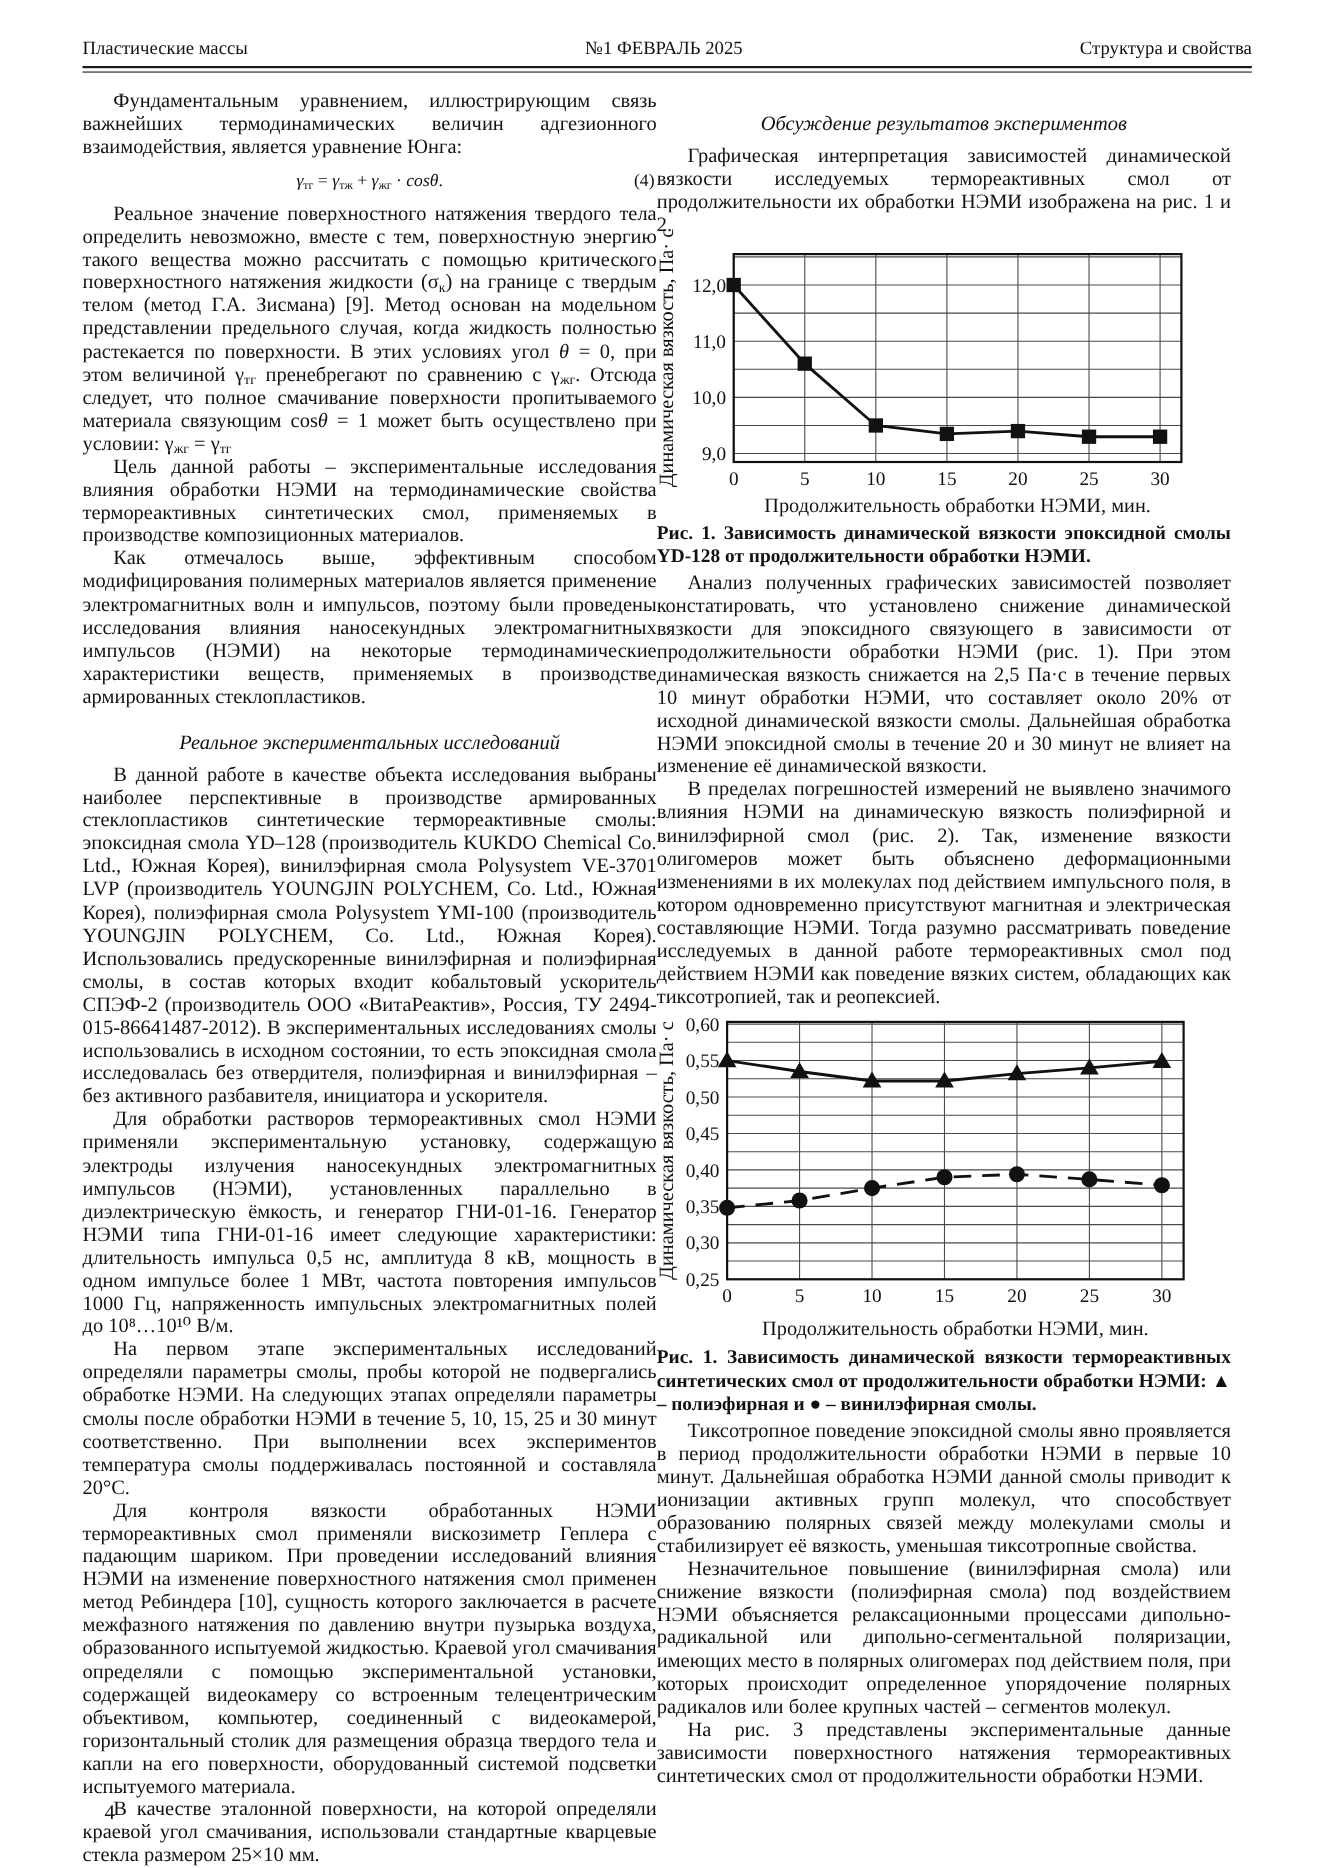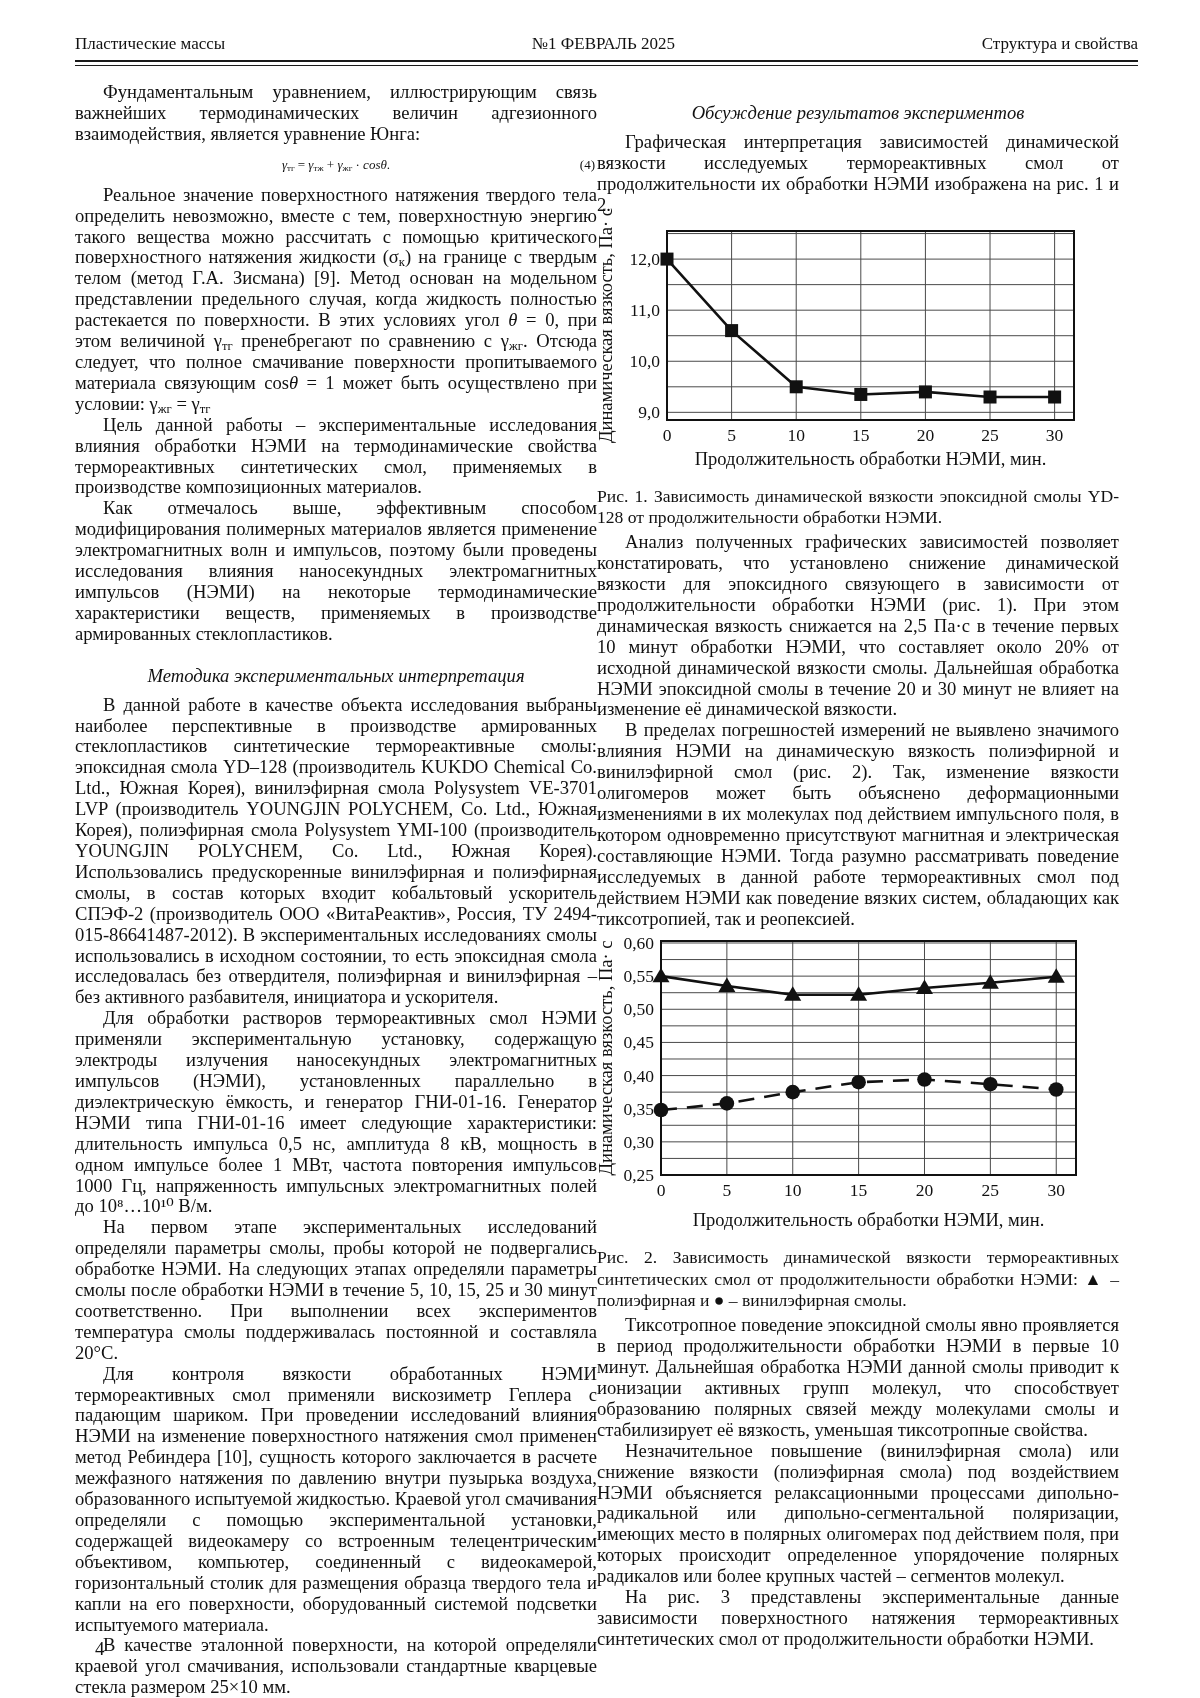--- a/index.html
+++ b/index.html
@@ -8,24 +8,24 @@
         font-family:"Liberation Serif","DejaVu Serif",serif;}
   .pagehead{display:flex;justify-content:space-between;font-size:17px;line-height:20px;}
   .rule{margin-top:6px;height:3px;border-top:2.4px solid #1a1a1a;border-bottom:1px solid #1a1a1a;}
   .cols{display:flex;margin-top:16px;}
   .col{width:522px;}
   .col p{margin:0;text-align:justify;font-size:18.6px;line-height:20.9px;hyphens:auto;-webkit-hyphens:auto;}
   .ind{text-indent:28px;}
   sub{font-size:0.68em;vertical-align:-0.25em;line-height:0;}
   .subhead{font-style:italic;font-weight:normal;text-align:center;font-size:18.6px;
            margin:20px 0 9px;line-height:21px;}
-  .eqrow{position:relative;margin:8px 0 8px;font-size:13px;line-height:24px;text-align:center;}
+  .eqrow{position:relative;margin:8px 0 8px;font-size:16px;line-height:24px;text-align:center;}
   .eq i{font-family:"Liberation Serif",serif;}
   .eqnum{position:absolute;right:2px;top:0;}
-  .caption{font-weight:normal;font-size:17.6px !important;line-height:21.3px !important;margin:14px 0 4px !important;}
+  .caption{font-weight:bold;font-size:17.6px !important;line-height:21.3px !important;margin:2px 0 4px !important;}
   .chart{display:block;margin:6px auto 2px;overflow:visible;}
   .pagenum{position:absolute;left:95px;bottom:38px;font-size:19px;}
 </style>
 </head>
 <body>
 
 <div class="page">
   <header class="pagehead">
     <span>Пластические массы</span>
     <span>№1  ФЕВРАЛЬ 2025</span>
@@ -37,21 +37,21 @@
 
     <div class="col">
       <p class="ind">Фундаментальным уравнением, иллюстрирующим связь важнейших термодинамических величин адгезионного взаимодействия, является уравнение Юнга:</p>
       <div class="eqrow">
         <span class="eq"><i>γ</i><sub>тг</sub><span> = </span><i>γ</i><sub>тж</sub><span> + </span><i>γ</i><sub>жг</sub><span> · </span><i>cosθ</i><span>.</span></span>
         <span class="eqnum">(4)</span>
       </div>
       <p class="ind"><span>Реальное значение поверхностного натяжения твердого тела определить невозможно, вместе с тем, поверхностную энергию такого вещества можно рассчитать с помощью критического поверхностного натяжения жидкости (σ</span><sub>к</sub><span>) на границе с твердым телом (метод Г.А. Зисмана) [9]. Метод основан на модельном представлении предельного случая, когда жидкость полностью растекается по поверхности. В этих условиях угол </span><i>θ</i><span> = 0, при этом величиной γ</span><sub>тг</sub><span> пренебрегают по сравнению с γ</span><sub>жг</sub><span>. Отсюда следует, что полное смачивание поверхности пропитываемого материала связующим cos</span><i>θ</i><span> = 1 может быть осуществлено при условии: γ</span><sub>жг</sub><span> = γ</span><sub>тг</sub></p>
       <p class="ind">Цель данной работы – экспериментальные исследования влияния обработки НЭМИ на термодинамические свойства термореактивных синтетических смол, применяемых в производстве композиционных материалов.</p>
       <p class="ind">Как отмечалось выше, эффективным способом модифицирования полимерных материалов является применение электромагнитных волн и импульсов, поэтому были проведены исследования влияния наносекундных электромагнитных импульсов (НЭМИ) на некоторые термодинамические характеристики веществ, применяемых в производстве армированных стеклопластиков.</p>
-      <h3 class="subhead">Методика экспериментальных интерпретация</h3>
+      <h3 class="subhead">Реальное экспериментальных исследований</h3>
       <p class="ind">В данной работе в качестве объекта исследования выбраны наиболее перспективные в производстве армированных стеклопластиков синтетические термореактивные смолы: эпоксидная смола YD–128 (производитель KUKDO Chemical Co. Ltd., Южная Корея), винилэфирная смола Polysystem VE-3701 LVP (производитель YOUNGJIN POLYCHEM, Co. Ltd., Южная Корея), полиэфирная смола Polysystem YMI-100 (производитель YOUNGJIN POLYCHEM, Co. Ltd., Южная Корея). Использовались предускоренные винилэфирная и полиэфирная смолы, в состав которых входит кобальтовый ускоритель СПЭФ-2 (производитель ООО «ВитаРеактив», Россия, ТУ 2494-015-86641487-2012). В экспериментальных исследованиях смолы использовались в исходном состоянии, то есть эпоксидная смола исследовалась без отвердителя, полиэфирная и винилэфирная – без активного разбавителя, инициатора и ускорителя.</p>
       <p class="ind">Для обработки растворов термореактивных смол НЭМИ применяли экспериментальную установку, содержащую электроды излучения наносекундных электромагнитных импульсов (НЭМИ), установленных параллельно в диэлектрическую ёмкость, и генератор ГНИ-01-16. Генератор НЭМИ типа ГНИ-01-16 имеет следующие характеристики: длительность импульса 0,5 нс, амплитуда 8 кВ, мощность в одном импульсе более 1 МВт, частота повторения импульсов 1000 Гц, напряженность импульсных электромагнитных полей до 10⁸…10¹⁰ В/м.</p>
       <p class="ind">На первом этапе экспериментальных исследований определяли параметры смолы, пробы которой не подвергались обработке НЭМИ. На следующих этапах определяли параметры смолы после обработки НЭМИ в течение 5, 10, 15, 25 и 30 минут соответственно. При выполнении всех экспериментов температура смолы поддерживалась постоянной и составляла 20°С.</p>
       <p class="ind">Для контроля вязкости обработанных НЭМИ термореактивных смол применяли вискозиметр Геплера с падающим шариком. При проведении исследований влияния НЭМИ на изменение поверхностного натяжения смол применен метод Ребиндера [10], сущность которого заключается в расчете межфазного натяжения по давлению внутри пузырька воздуха, образованного испытуемой жидкостью. Краевой угол смачивания определяли с помощью экспериментальной установки, содержащей видеокамеру со встроенным телецентрическим объективом, компьютер, соединенный с видеокамерой, горизонтальный столик для размещения образца твердого тела и капли на его поверхности, оборудованный системой подсветки испытуемого материала.</p>
       <p class="ind">В качестве эталонной поверхности, на которой определяли краевой угол смачивания, использовали стандартные кварцевые стекла размером 25×10 мм.</p>
     </div>
 
     <div class="col">
       <h3 class="subhead">Обсуждение результатов экспериментов</h3>
       <p class="ind">Графическая интерпретация зависимостей динамической вязкости исследуемых термореактивных смол от продолжительности их обработки НЭМИ изображена на рис. 1 и 2.</p>
@@ -148,21 +148,21 @@
           <circle cx="64" cy="175.03682719546742" r="7.3" fill="#111"></circle>
           <circle cx="129.87301587301587" cy="168.40793201133147" r="7.3" fill="#111"></circle>
           <circle cx="195.74603174603175" cy="157.1388101983003" r="7.3" fill="#111"></circle>
           <circle cx="261.6190476190476" cy="147.1954674220963" r="7.3" fill="#111"></circle>
           <circle cx="327.4920634920635" cy="144.5439093484419" r="7.3" fill="#111"></circle>
           <circle cx="393.36507936507934" cy="149.1841359773371" r="7.3" fill="#111"></circle>
           <circle cx="459.23809523809524" cy="154.4872521246459" r="7.3" fill="#111"></circle>
           <text x="271.5" y="291" text-anchor="middle" font-size="18.5" font-family="Liberation Serif,serif" fill="#111">Продолжительность обработки НЭМИ, мин.</text>
           <text x="15" y="123" text-anchor="middle" font-size="18.5" font-family="Liberation Serif,serif" fill="#111" transform="rotate(-90 15 123)">Динамическая вязкость, Па· с</text>
         </svg>
-      <p class="caption">Рис. 2. Зависимость динамической вязкости термореактивных синтетических смол от продолжительности обработки НЭМИ: ▲ – полиэфирная и ● – винилэфирная смолы.</p>
+      <p class="caption">Рис. 1. Зависимость динамической вязкости термореактивных синтетических смол от продолжительности обработки НЭМИ: ▲ – полиэфирная и ● – винилэфирная смолы.</p>
       <p class="ind">Тиксотропное поведение эпоксидной смолы явно проявляется в период продолжительности обработки НЭМИ в первые 10 минут. Дальнейшая обработка НЭМИ данной смолы приводит к ионизации активных групп молекул, что способствует образованию полярных связей между молекулами смолы и стабилизирует её вязкость, уменьшая тиксотропные свойства.</p>
       <p class="ind">Незначительное повышение (винилэфирная смола) или снижение вязкости (полиэфирная смола) под воздействием НЭМИ объясняется релаксационными процессами дипольно-радикальной или дипольно-сегментальной поляризации, имеющих место в полярных олигомерах под действием поля, при которых происходит определенное упорядочение полярных радикалов или более крупных частей – сегментов молекул.</p>
       <p class="ind">На рис. 3 представлены экспериментальные данные зависимости поверхностного натяжения термореактивных синтетических смол от продолжительности обработки НЭМИ.</p>
     </div>
 
   </div>
 
   <div class="pagenum">4</div>
 </div>
 

